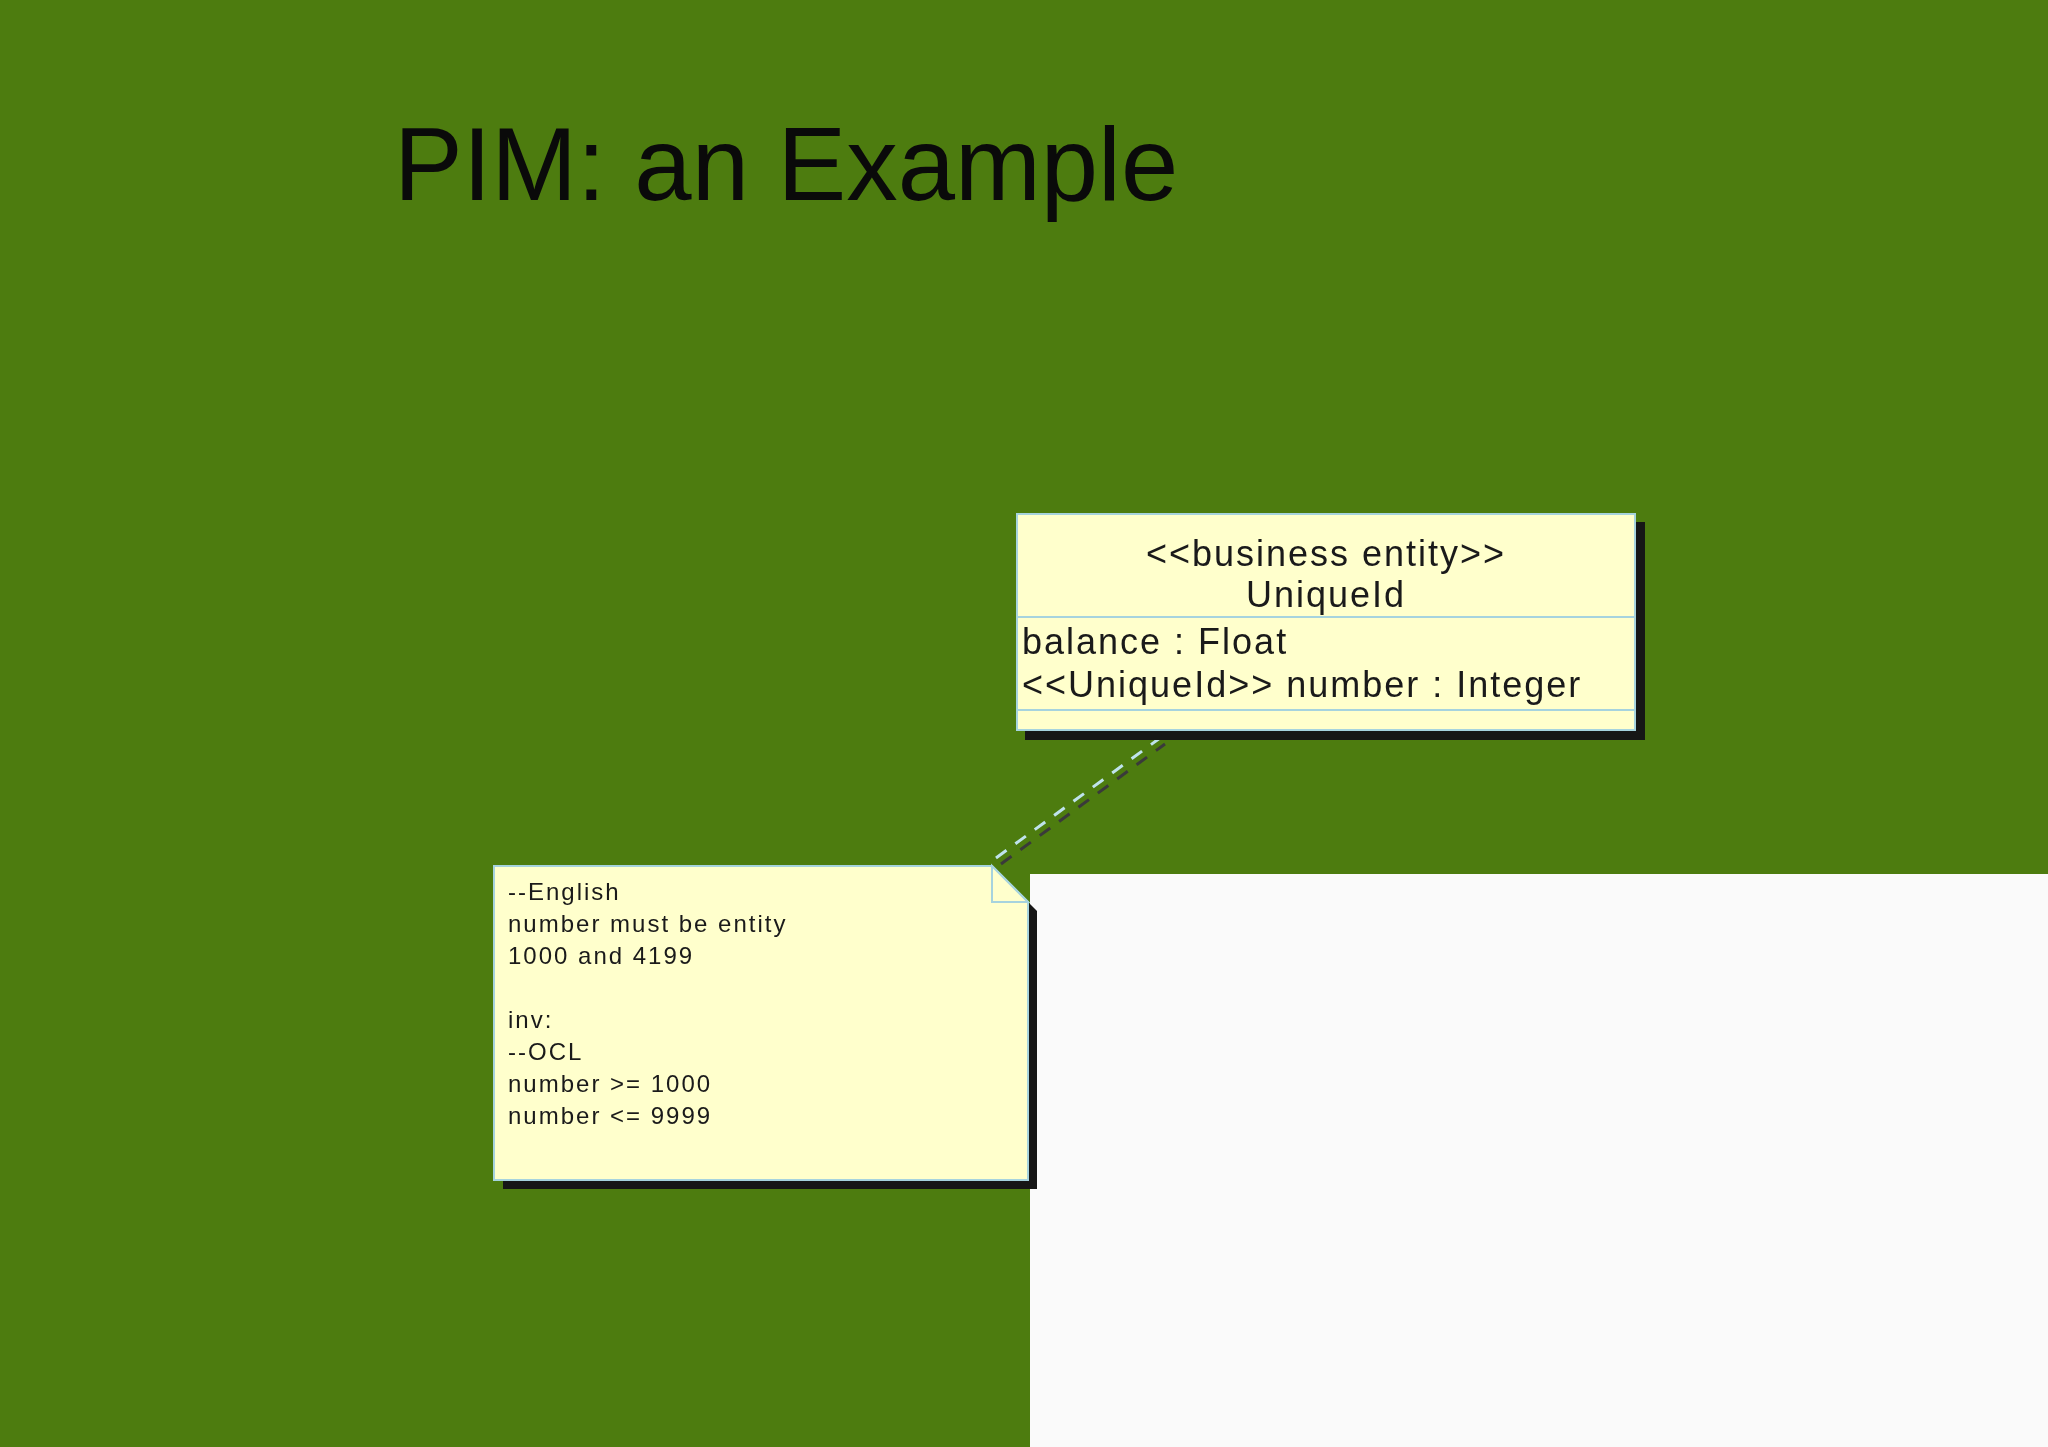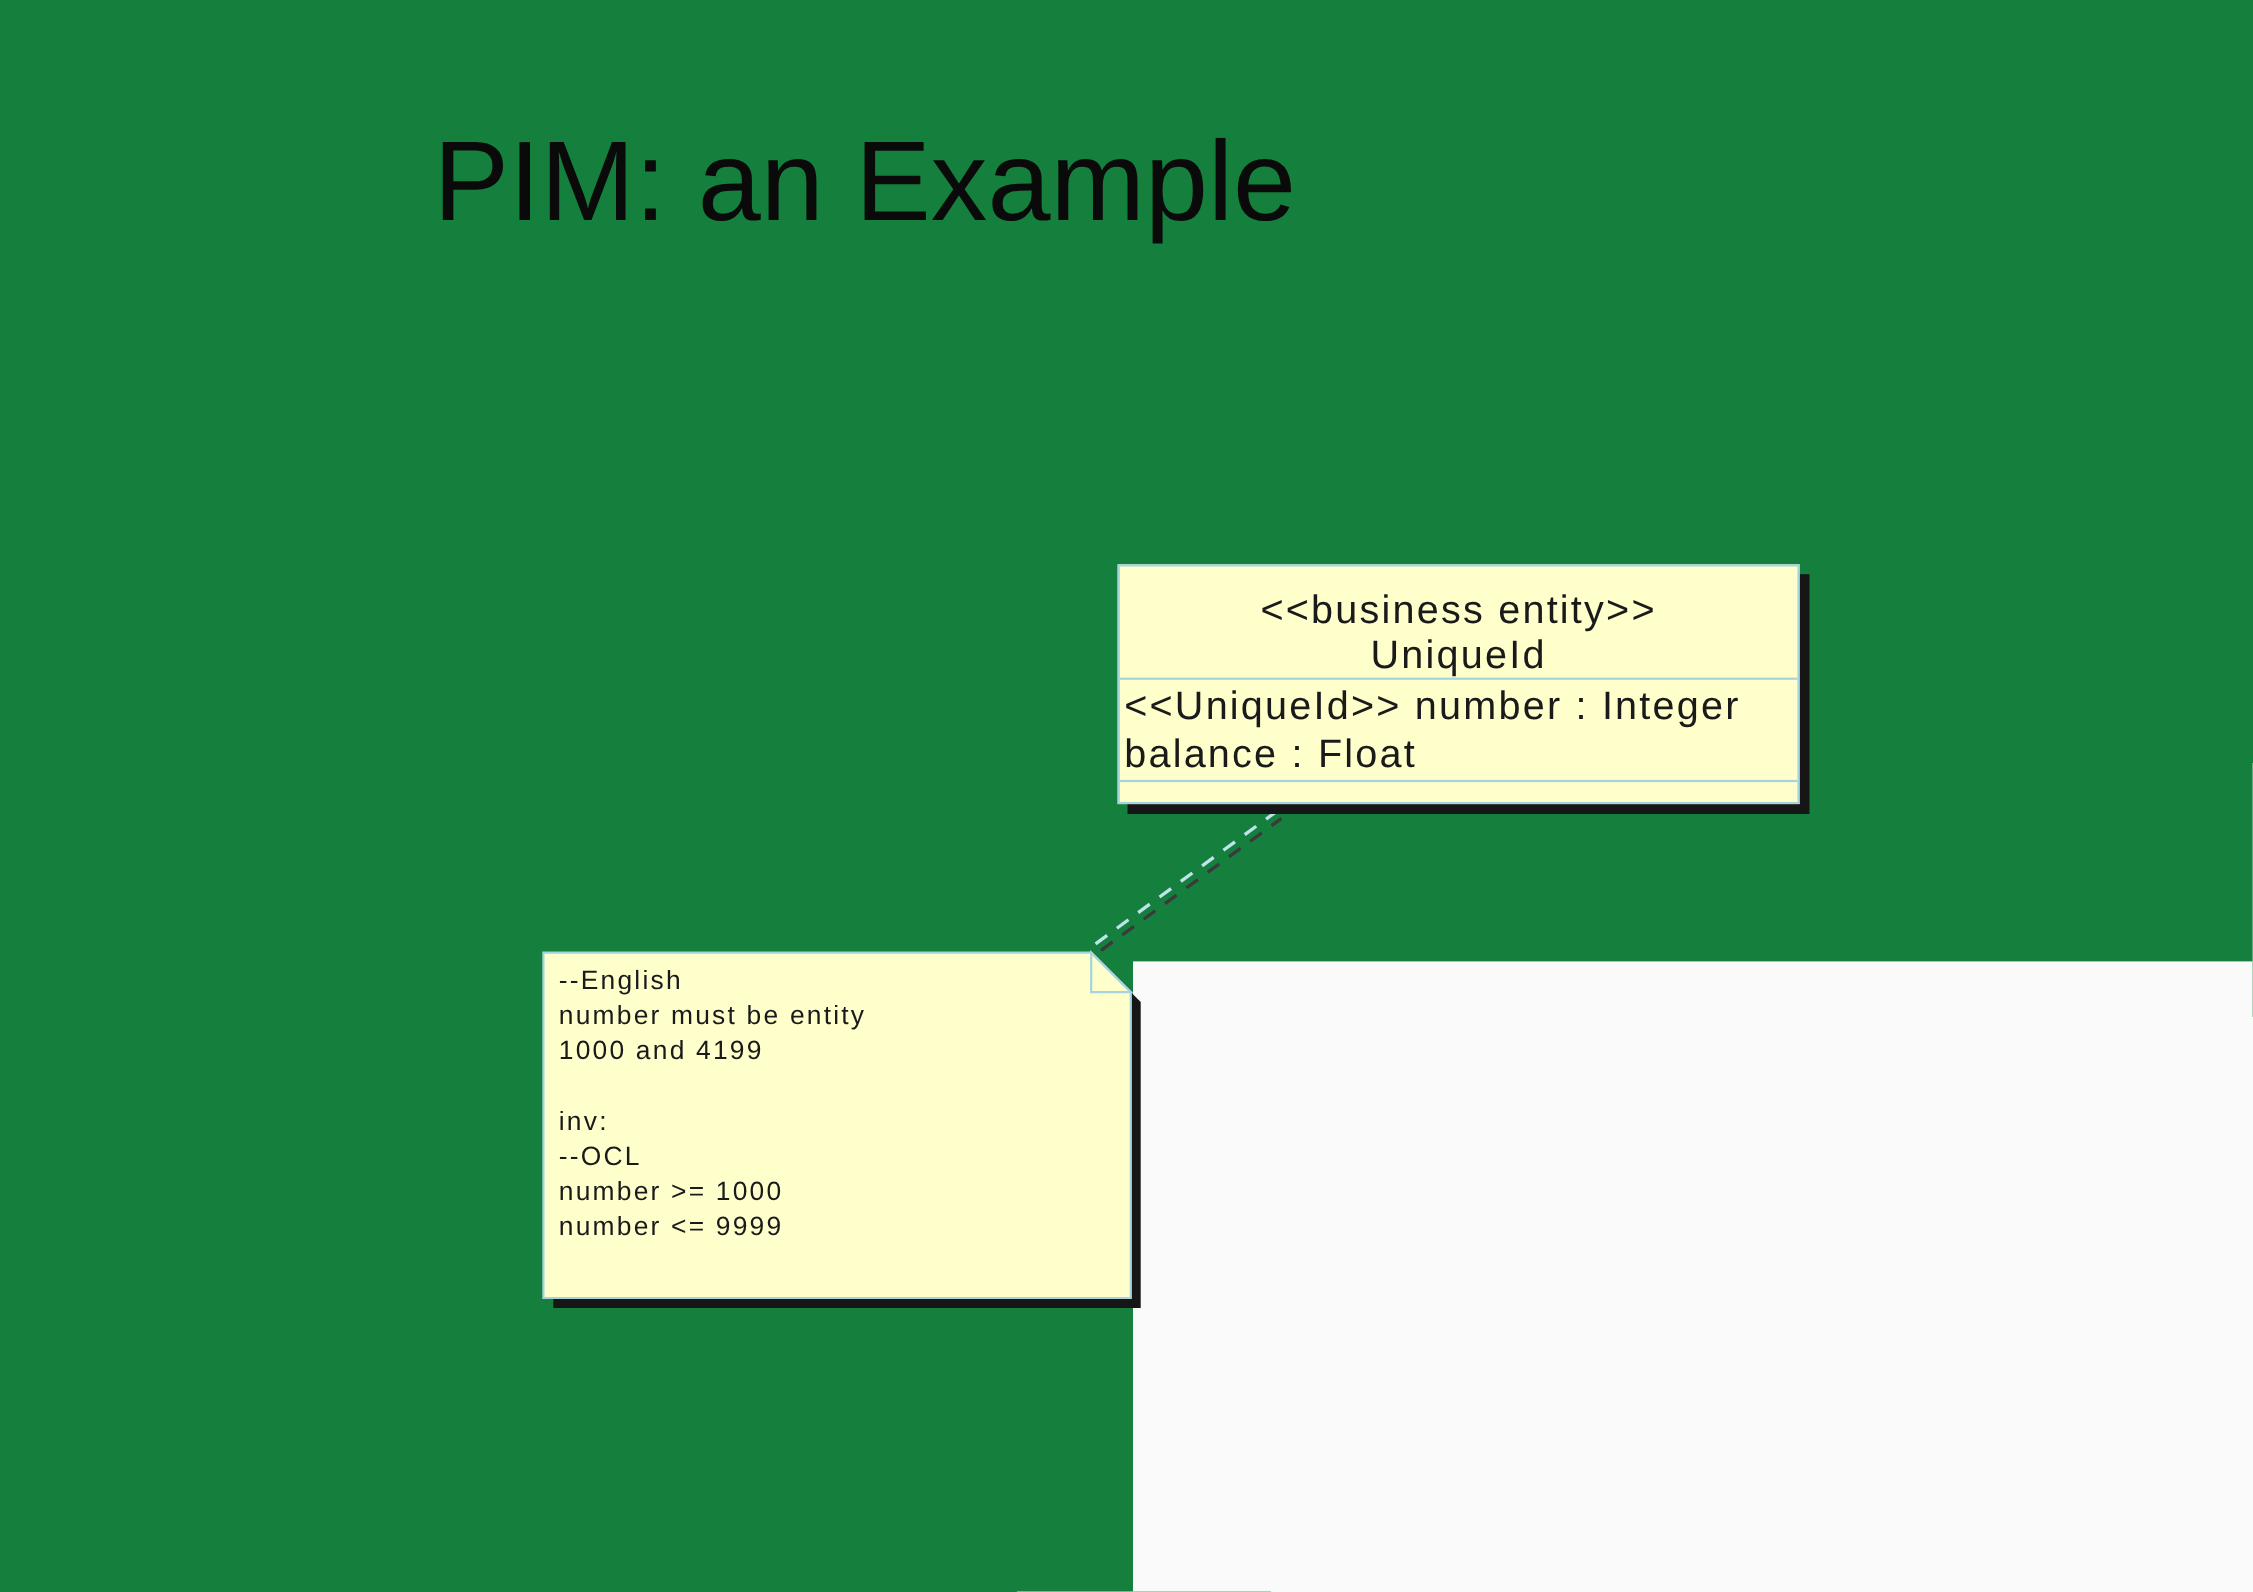--- a/index.html
+++ b/index.html
@@ -5,21 +5,21 @@
   html, body {
     margin: 0;
     padding: 0;
     background: #ffffff;
     font-family: "Liberation Sans", "DejaVu Sans", sans-serif;
   }
   .viewport {
     position: relative;
     width: 2048px;
     height: 1447px;
-    background: #15803d;
+    background: #4d7c0f;
     overflow: hidden;
   }
   .canvas-tint {
     position: absolute;
     left: 1030px;
     top: 874px;
     right: 0;
     bottom: 0;
     background: #fafafa;
   }
@@ -108,22 +108,22 @@
 
     <path d="M992,866 V902 H1028 Z" fill="#FFFFCC" stroke="#A6D3DE" stroke-width="2"></path>
   </svg>
 
   <div class="uml-class">
     <div class="uml-class-header">
       <div>&lt;&lt;business entity&gt;&gt;</div>
       <div>UniqueId</div>
     </div>
     <div class="uml-class-attrs">
+      <div>balance : Float</div>
       <div>&lt;&lt;UniqueId&gt;&gt; number : Integer</div>
-      <div>balance : Float</div>
     </div>
     <div class="uml-class-ops"></div>
   </div>
 
   <div class="uml-note-text">
     <div class="note-line">--English</div>
     <div class="note-line">number must be entity</div>
     <div class="note-line">1000 and 4199</div>
     <div class="note-line"></div>
     <div class="note-line">inv:</div>

